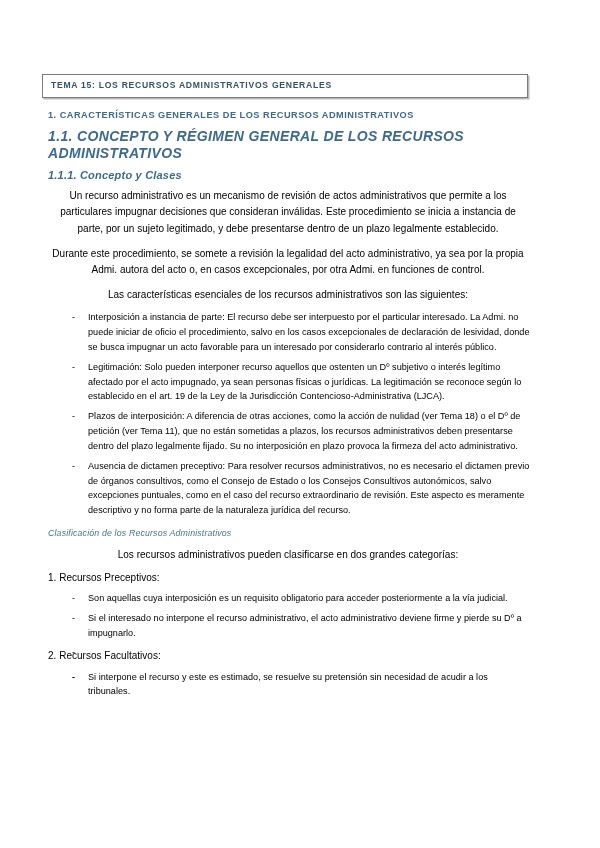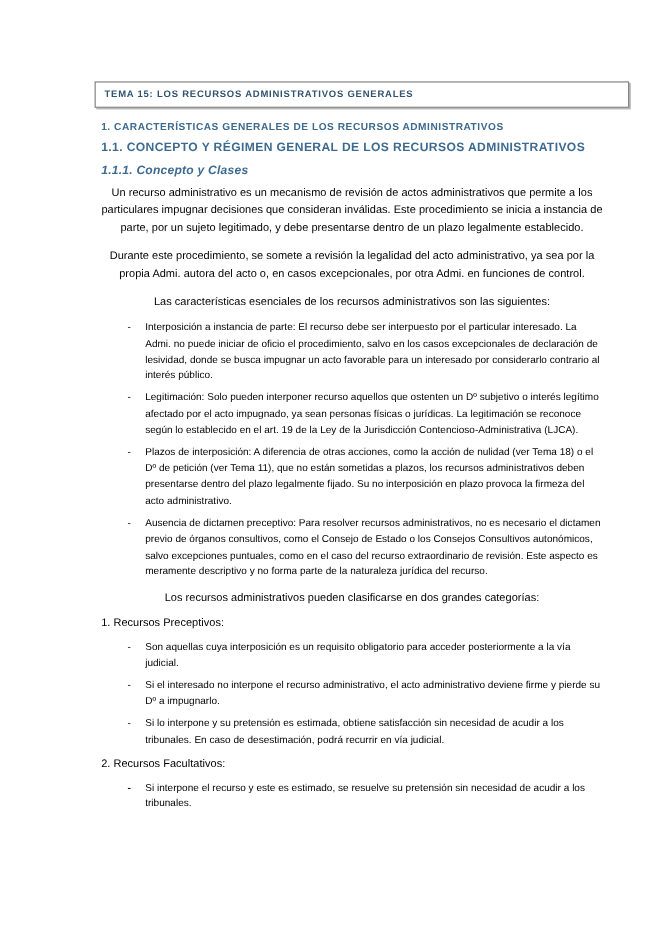--- a/index.html
+++ b/index.html
@@ -14,21 +14,21 @@
     font-family: "Liberation Sans", sans-serif;
     color: #000000;
     overflow: hidden;
   }
   .page {
     position: relative;
     width: 600px;
     height: 848px;
     background: #ffffff;
     box-sizing: border-box;
-    padding: 74px 52px 0 86px;
+    padding: 74px 52px 0 42px;
   }
   
   .title-box {
     border: 1px solid #7a7a7a;
     box-shadow: 1.5px 1.5px 0 0 #b9b9b9;
     padding: 6px 8px 7px 8px;
     margin: 0 0 12px 0;
     box-sizing: border-box;
     width: 486px;
   }
@@ -43,22 +43,23 @@
   
   .h1 {
     font-size: 9.2px;
     font-weight: bold;
     letter-spacing: 0.5px;
     color: #3d6a8f;
     margin: 7px 0 7px 6px;
     line-height: 1.2;
   }
   .h2 {
-    font-size: 11px;
-    font-weight: bold;
+    font-size: 14px;
+    font-weight: bold;
+    font-style: italic;
     letter-spacing: 0.35px;
     color: #3d6a8f;
     margin: 6px 0 7px 6px;
     line-height: 1.2;
   }
   .h3 {
     font-size: 11px;
     font-weight: bold;
     font-style: italic;
     letter-spacing: 0.2px;
@@ -159,38 +160,38 @@
         <span class="dash">-</span>
         <span>Plazos de interposición: A diferencia de otras acciones, como la acción de nulidad (ver Tema 18) o el Dº de petición (ver Tema 11), que no están sometidas a plazos, los recursos administrativos deben presentarse dentro del plazo legalmente fijado. Su no interposición en plazo provoca la firmeza del acto administrativo.</span>
       </li>
       <li>
         <span class="dash">-</span>
         <span>Ausencia de dictamen preceptivo: Para resolver recursos administrativos, no es necesario el dictamen previo de órganos consultivos, como el Consejo de Estado o los Consejos Consultivos autonómicos, salvo excepciones puntuales, como en el caso del recurso extraordinario de revisión. Este aspecto es meramente descriptivo y no forma parte de la naturaleza jurídica del recurso.</span>
       </li>
     </ul>
   </div>
 
+  <div class="h-sub">Clasificación de los Recursos Administrativos</div>
 
   <p class="para tight">Los recursos administrativos pueden clasificarse en dos grandes categorías:</p>
 
   <div class="numitem">1. Recursos Preceptivos:</div>
 
   <div class="list-block sub">
     <ul class="dashlist">
       <li>
         <span class="dash">-</span>
         <span>Son aquellas cuya interposición es un requisito obligatorio para acceder posteriormente a la vía judicial.</span>
       </li>
       <li>
         <span class="dash">-</span>
         <span>Si el interesado no interpone el recurso administrativo, el acto administrativo deviene firme y pierde su Dº a impugnarlo.</span>
       </li>
       <li>
         <span class="dash">-</span>
-        <span>Si lo interpone y su pretensión es estimada, obtiene satisfacción sin necesidad de acudir a los tribunales. En caso de desestimación, podrá recurrir en vía judicial.</span>
       </li>
     </ul>
   </div>
 
   <div class="numitem">2. Recursos Facultativos:</div>
 
   <div class="list-block sub">
     <ul class="dashlist">
       <li>
         <span class="dash">-</span>

